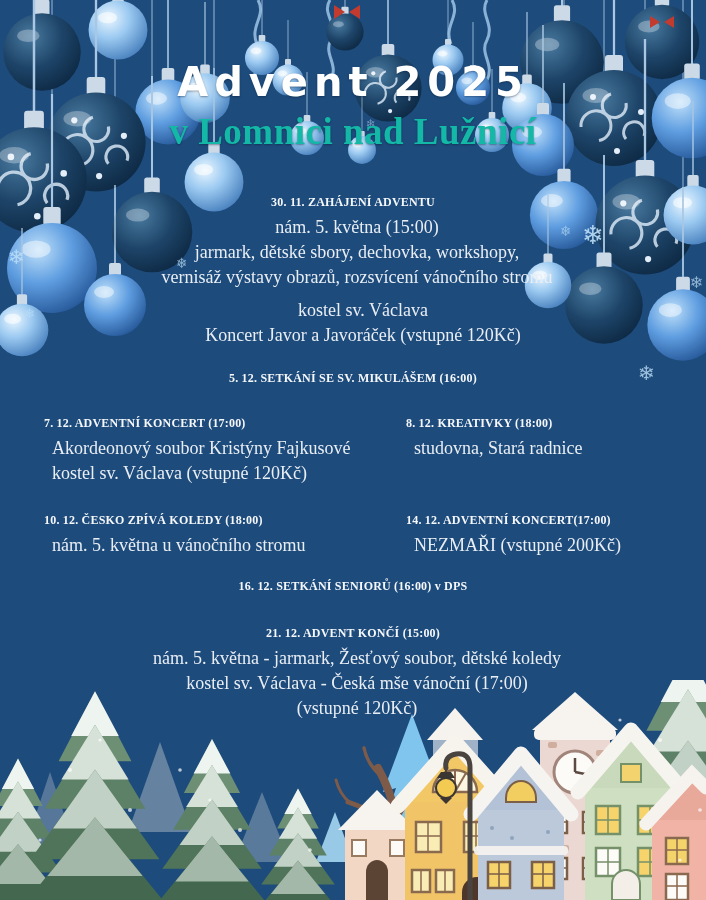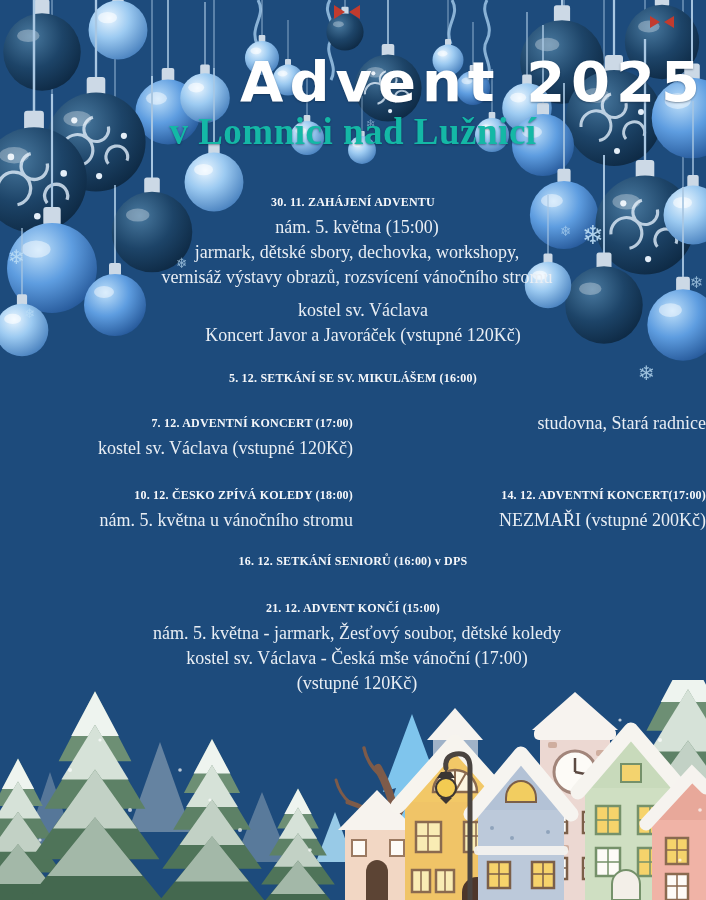--- a/index.html
+++ b/index.html
@@ -9,42 +9,41 @@
   }
   .deco-top{position:absolute;top:0;left:0;z-index:1;}
   .deco-bottom{position:absolute;bottom:0;left:0;z-index:1;}
   .content{
     position:absolute;inset:0;z-index:2;text-align:center;
     color:#e9eef4;
   }
   .t1{
     margin-top:58px;
     font-family:"DejaVu Sans",sans-serif;font-weight:700;
-    font-size:56px;line-height:48px;letter-spacing:6px;color:#ffffff;
+    font-size:40px;line-height:48px;letter-spacing:6px;color:#ffffff;
     text-shadow:0 1px 2px rgba(10,30,55,.45);
-    text-align:right;
   }
   .t2{
     margin-top:4px;
     font-family:Liberation Serif, serif;font-weight:700;
     font-size:37px;line-height:44px;letter-spacing:.5px;color:#14b8a6;
     text-shadow:0 1px 2px rgba(10,30,55,.45);
   }
   .h{
     font-family:"Liberation Serif","DejaVu Serif",serif;font-weight:700;
     font-size:12px;line-height:25px;color:#f5f7fa;letter-spacing:.2px;
   }
   .l{
     font-family:"Liberation Serif","DejaVu Serif",serif;
     font-size:18px;line-height:25px;color:#e9eef4;margin-left:8px;
   }
   .ev1{margin-top:36px;}
   .ev1b{margin-top:8px;padding-left:12px;}
   .ev2{margin-top:18px;}
-  .cols{display:flex;text-align:right;}
+  .cols{display:flex;text-align:left;gap:8px;}
   .cols.r1{margin-top:20px;}
   .cols.r2{margin-top:22px;}
   .colL{width:353px;padding-left:44px;box-sizing:border-box;}
   .colR{flex:1;padding-left:45px;box-sizing:border-box;}
   .ev3{margin-top:16px;}
   .ev4{margin-top:22px;}
   .rib{fill:none;stroke:#9cc4e6;stroke-width:3;opacity:.85;}
   .str{stroke:#a9c7e2;stroke-width:1.2;opacity:.75;}
   .flake{font-family:"DejaVu Sans",sans-serif;fill:#bfe0f7;}
 </style>
@@ -186,23 +185,25 @@
       <div class="l">Koncert Javor a Javoráček (vstupné 120Kč)</div>
     </section>
 
     <section class="ev2">
       <div class="h">5. 12. SETKÁNÍ SE SV. MIKULÁŠEM (16:00)</div>
     </section>
 
     <div class="cols r1">
       <section class="colL">
         <div class="h">7. 12. ADVENTNÍ KONCERT (17:00)</div>
+        <div class="l">Akordeonový soubor Kristýny Fajkusové</div>
         <div class="l">kostel sv. Václava (vstupné 120Kč)</div>
       </section>
       <section class="colR">
+        <div class="h">8. 12. KREATIVKY (18:00)</div>
         <div class="l">studovna, Stará radnice</div>
       </section>
     </div>
 
     <div class="cols r2">
       <section class="colL">
         <div class="h">10. 12. ČESKO ZPÍVÁ KOLEDY (18:00)</div>
         <div class="l">nám. 5. května u vánočního stromu</div>
       </section>
       <section class="colR">

